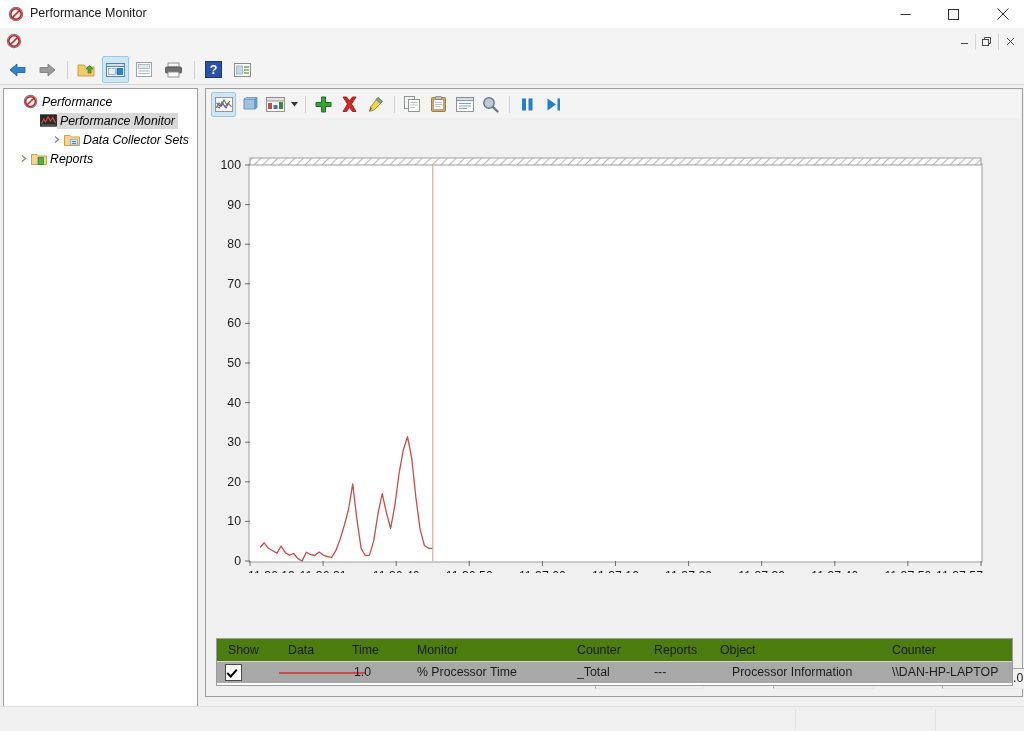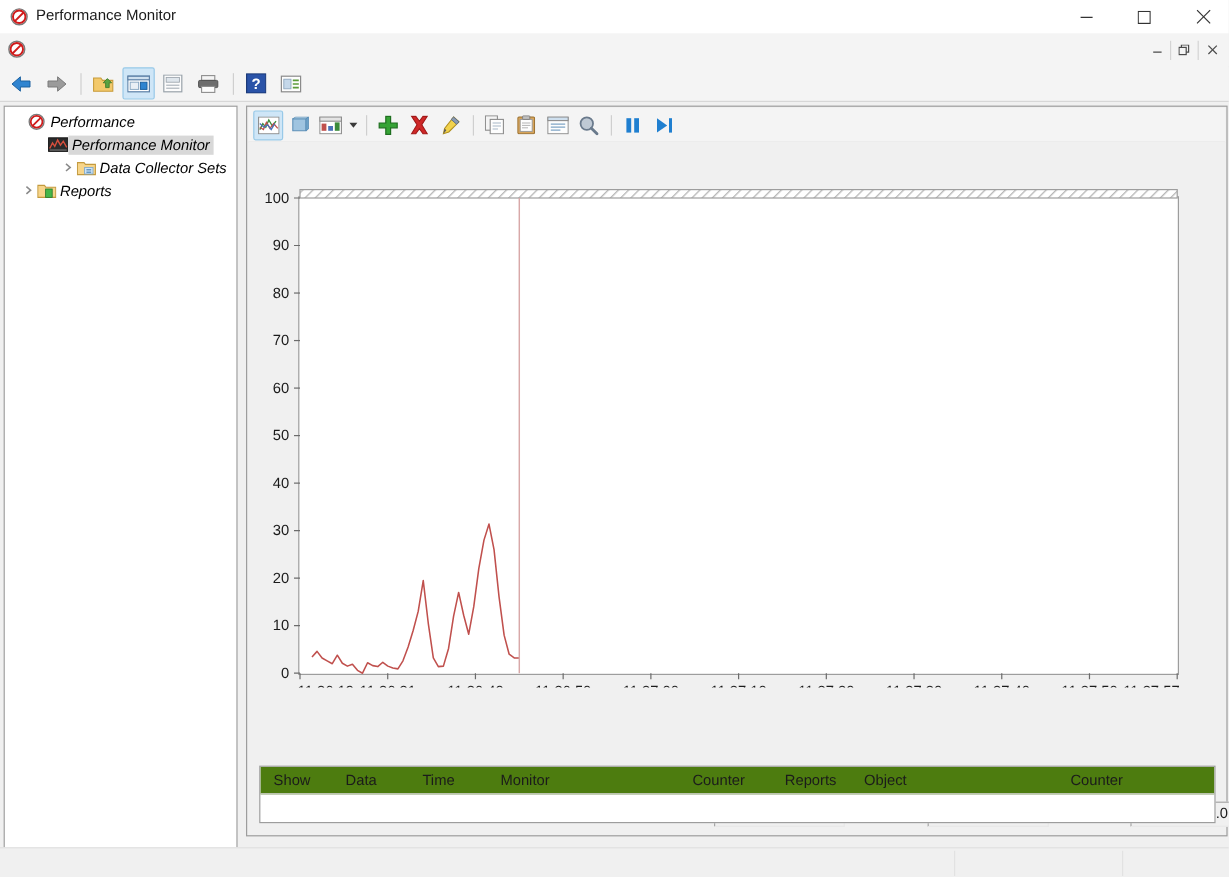--- a/index.html
+++ b/index.html
@@ -458,20 +458,30 @@
       <div class="lg-head">
         <div style="left:11px;">Show</div>
         <div style="left:71px;">Data</div>
         <div style="left:135px;">Time</div>
         <div style="left:200px;">Monitor</div>
         <div style="left:360px;">Counter</div>
         <div style="left:437px;">Reports</div>
         <div style="left:503px;">Object</div>
         <div style="left:675px;">Counter</div>
       </div>
+      <div class="lg-row">
+        <span class="lg-check"></span>
+        <span class="lg-colorline" style="left:62px;width:86px;"></span>
+        <div class="cell" style="left:137px;">1.0</div>
+        <div class="cell" style="left:200px;">% Processor Time</div>
+        <div class="cell" style="left:360px;">_Total</div>
+        <div class="cell" style="left:437px;">---</div>
+        <div class="cell" style="left:515px;">Processor Information</div>
+        <div class="cell" style="left:675px;">\\DAN-HP-LAPTOP</div>
+      </div>
     </div>
 
   </div>
 
   <div class="statusbar">
     <div class="sb-seg" style="left:795px;"></div>
     <div class="sb-seg" style="left:935px;"></div>
   </div>
 
 </div>

